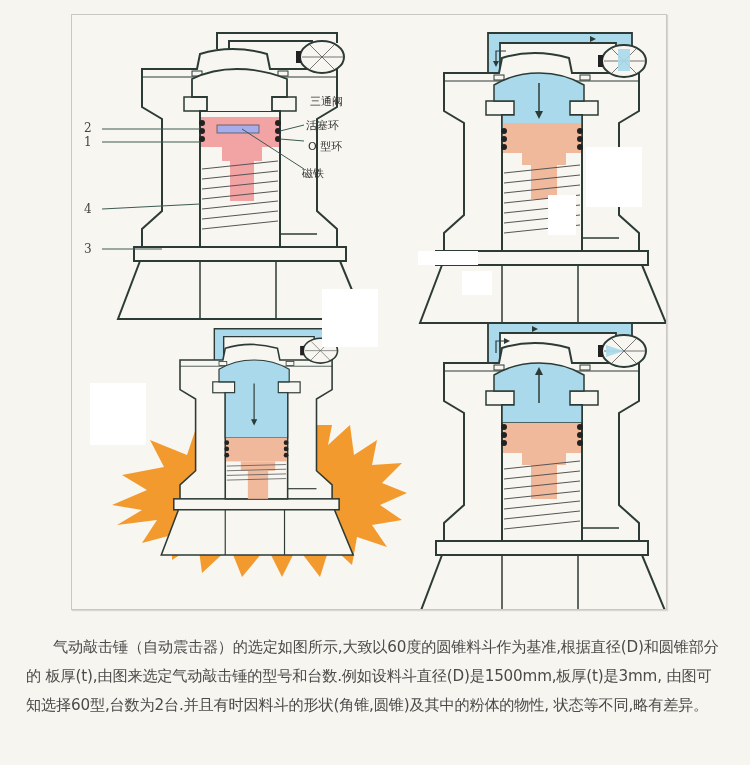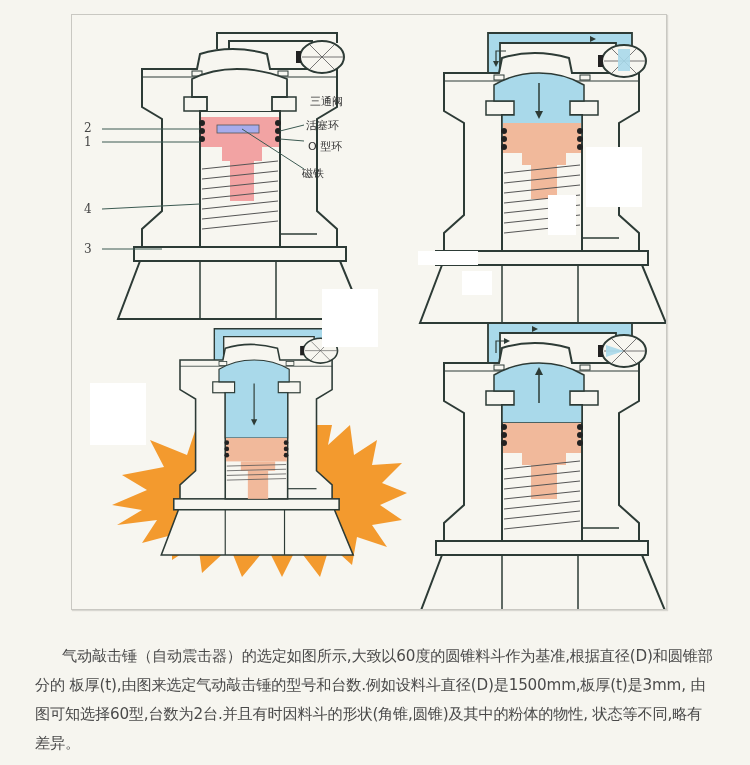--- a/index.html
+++ b/index.html
@@ -1,20 +1,20 @@
 <!DOCTYPE html>
 <html><head>
 <meta charset="utf-8">
 <style>
   html, body { margin:0; padding:0; }
   body { width:750px; height:765px; background:#f6f5ef; position:relative; overflow:hidden; font-family:"DejaVu Sans", sans-serif; }
   .figure { position:absolute; left:71px; top:14px; width:594px; height:594px; border:1px solid #c9c8c2; box-shadow:1px 1px 1px #d8d7d1; background:#f7f6f0; }
   .figure svg { position:absolute; left:0; top:0; }
   .caption { position:absolute; left:26px; top:633px; width:700px; font-size:15.2px; line-height:29px; color:#4a4a4a; letter-spacing:-0.2px; }
-  .caption p { margin:9px; text-indent:27px; }
+  .caption p { margin:0; text-indent:27px; }
   .lbl { font-family:"DejaVu Serif", serif; font-size:12px; fill:#444; }
   .cn { font-family:"DejaVu Sans", sans-serif; font-size:11px; fill:#333; }
 </style>
 </head>
 <body>
 
 <div class="figure">
   <svg width="594" height="594" viewBox="0 0 594 594" xmlns="http://www.w3.org/2000/svg">
     <defs>
 

